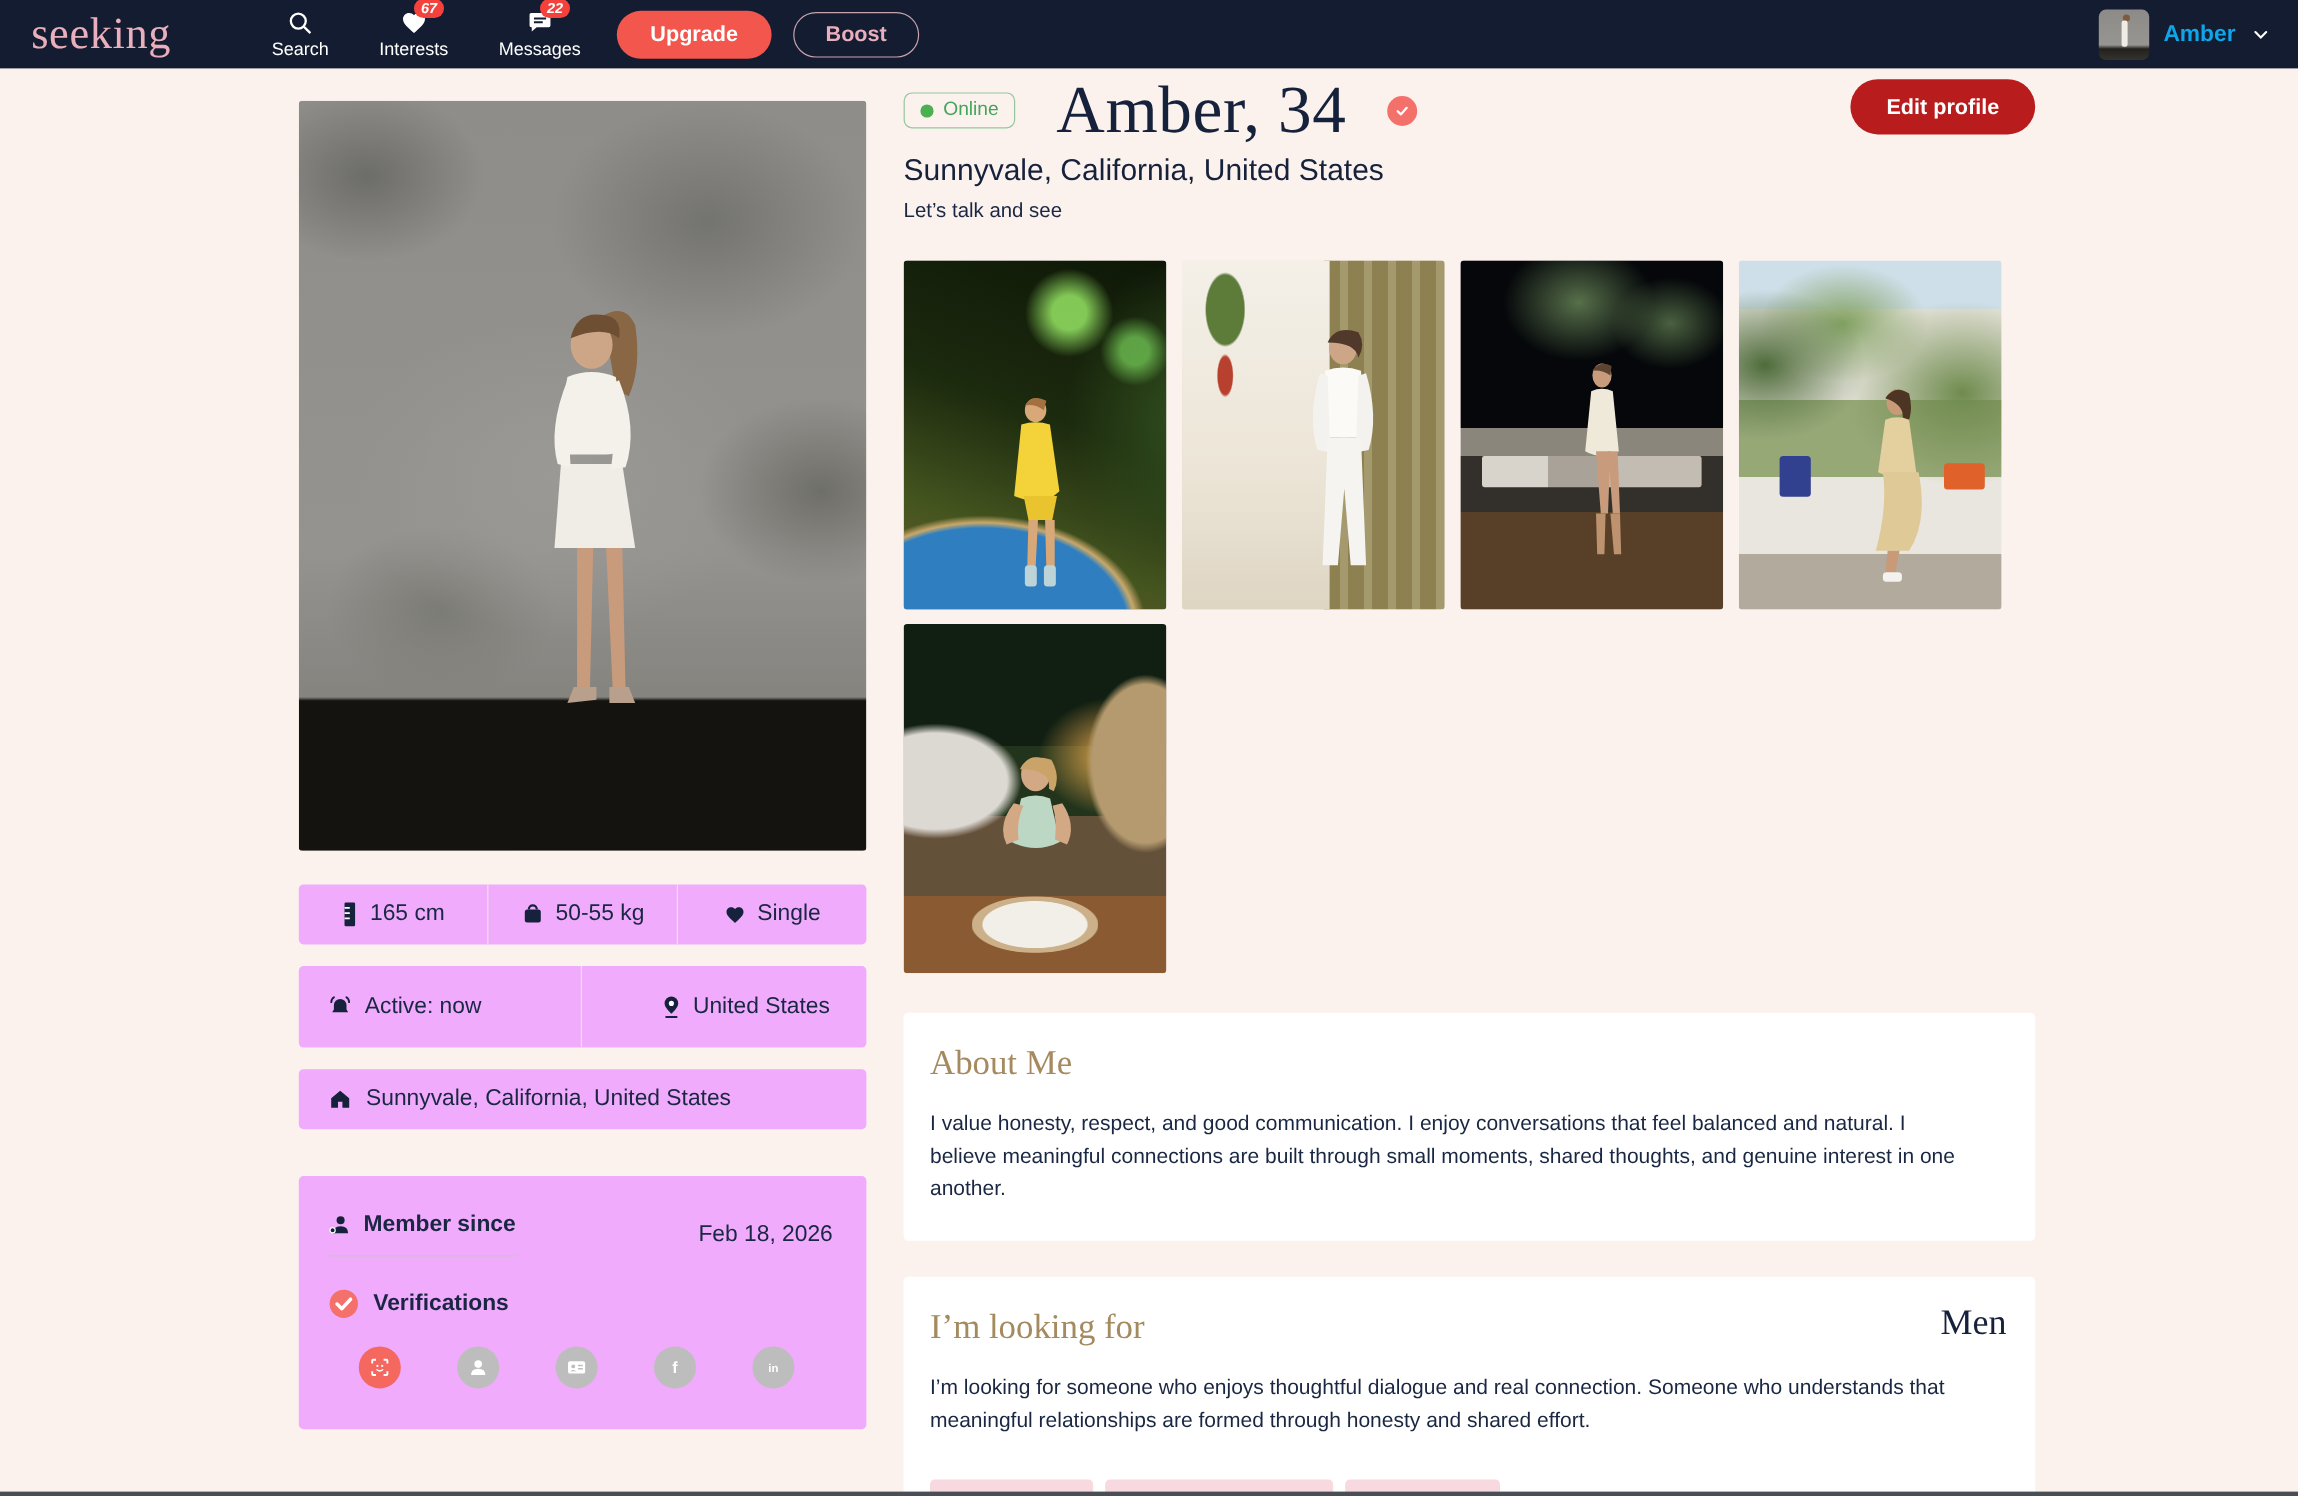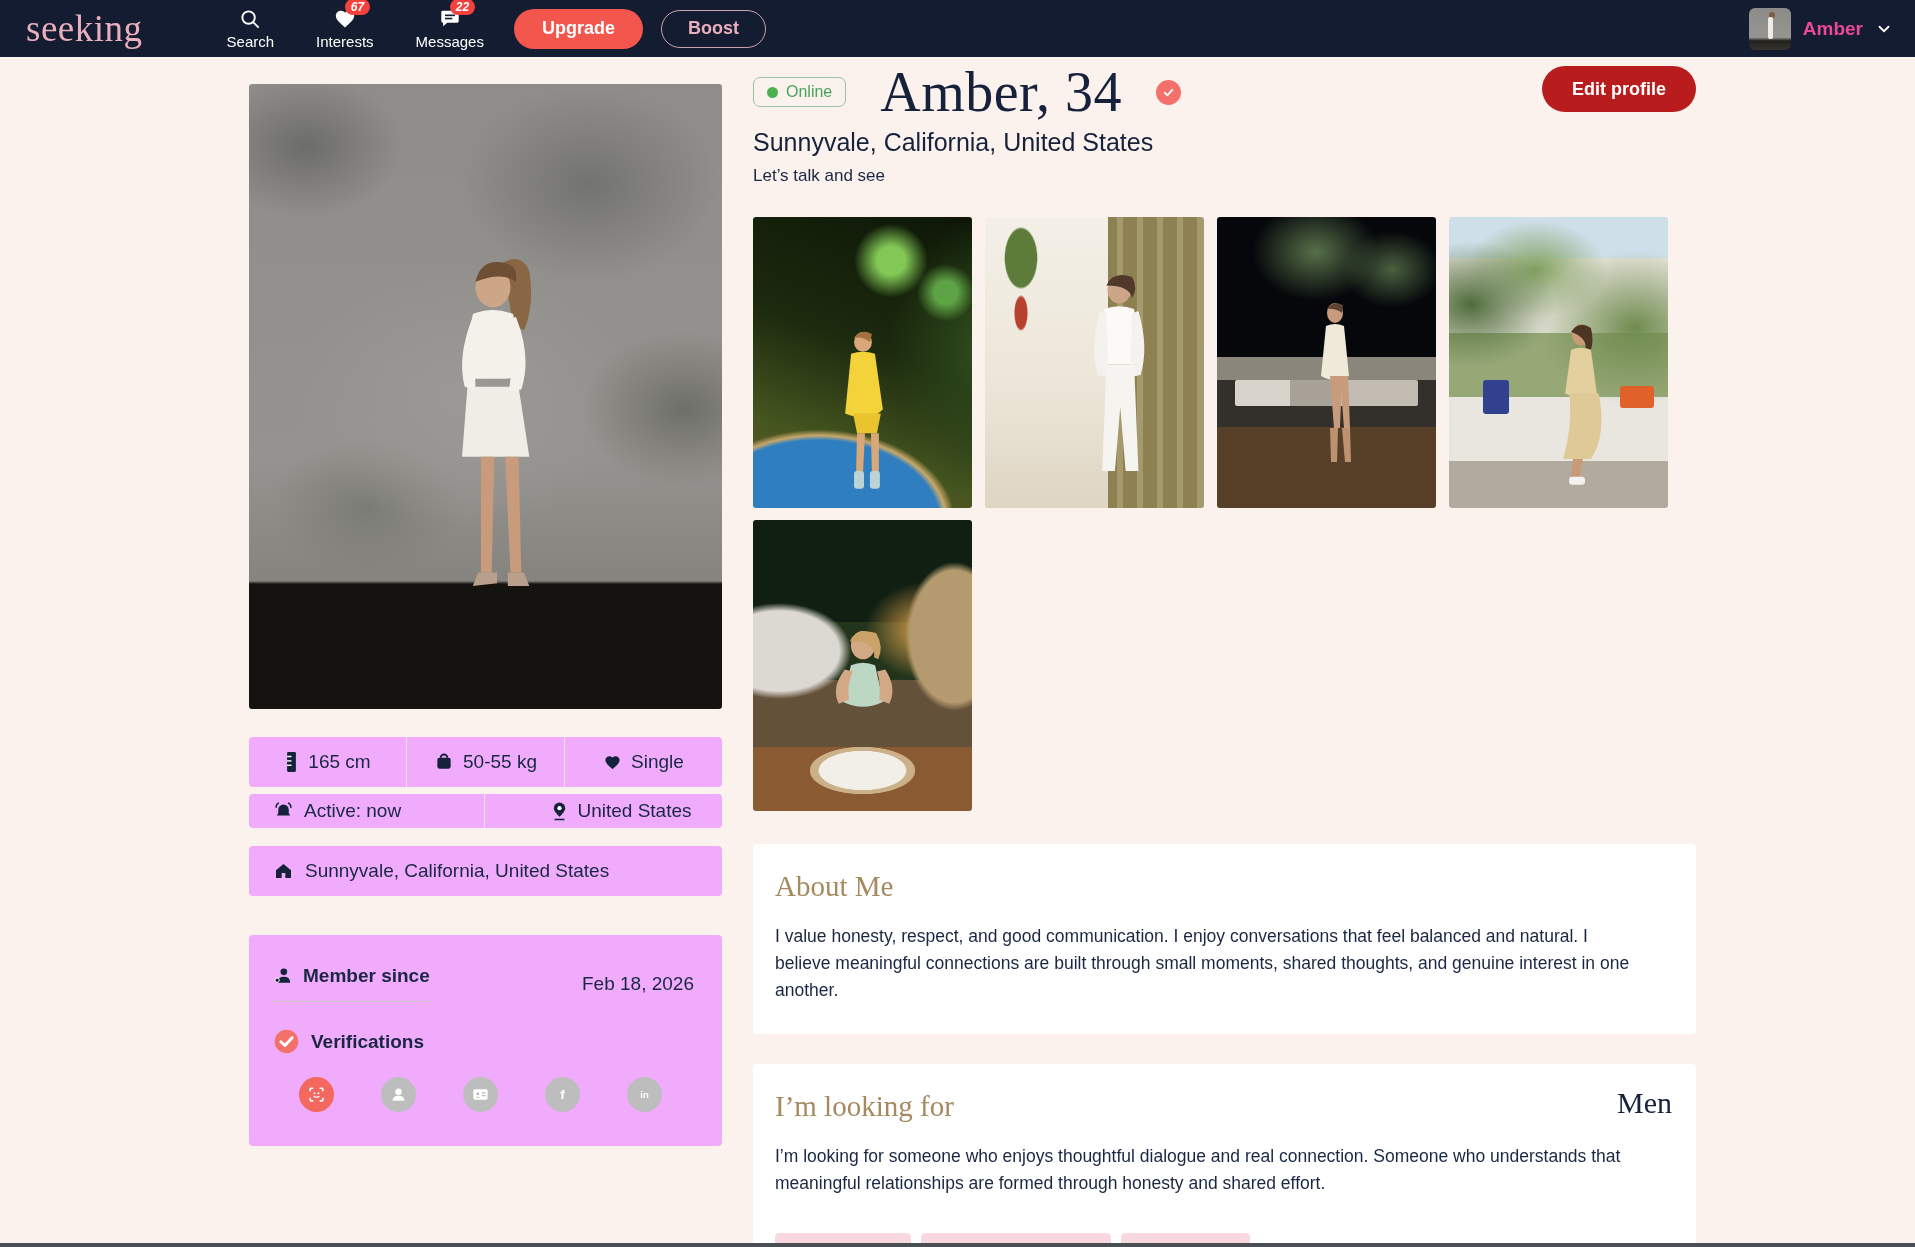--- a/index.html
+++ b/index.html
@@ -22,21 +22,21 @@
                  padding:0 28px; font-size:18px; font-weight:bold; cursor:pointer;
                  font-family:"Liberation Sans",sans-serif; }
   .btn-boost { background:transparent; color:#E9AFBC; border:1.5px solid #caa3ad; border-radius:22px;
                height:38px; padding:0 26px; font-size:18px; font-weight:bold; cursor:pointer;
                font-family:"Liberation Sans",sans-serif; }
   .userbox { position:absolute; right:22px; top:0; height:57px; display:flex; align-items:center; gap:12px; cursor:pointer; }
   .avatar { width:42px; height:42px; border-radius:6px; overflow:hidden; position:relative;
             background:linear-gradient(180deg,#8d8b87 0%,#979591 70%,#22211e 78%,#35332c 100%); }
   .avatar i { position:absolute; left:19px; top:9px; width:5px; height:22px; background:#efece6; border-radius:2px; }
   .avatar u { position:absolute; left:20px; top:4px; width:6px; height:6px; border-radius:50%; background:#7d5b3f; }
-  .username { color:#ec4899; font-size:19px; font-weight:bold; }
+  .username { color:#0ea5e9; font-size:19px; font-weight:bold; }
 
   
   .left-col { position:absolute; left:249px; top:84px; width:473px; }
   .main-photo { width:473px; height:625px; border-radius:3px; position:relative; overflow:hidden;
      background:
       radial-gradient(ellipse 150px 110px at 12% 10%, #6c6c68 0%, rgba(108,108,104,0) 65%),
       radial-gradient(ellipse 200px 150px at 72% 16%, #737370 0%, rgba(115,115,112,0) 65%),
       radial-gradient(ellipse 170px 130px at 92% 52%, #6f6f69 0%, rgba(111,111,105,0) 60%),
       radial-gradient(ellipse 240px 190px at 45% 50%, #9b9995 0%, rgba(155,153,149,0) 70%),
       radial-gradient(ellipse 160px 120px at 25% 68%, #7c7c76 0%, rgba(124,124,118,0) 60%),
@@ -48,21 +48,21 @@
        linear-gradient(180deg, #cabе90 0 2px, rgba(0,0,0,0) 2px 55%, #8a815c 55% 57%, rgba(0,0,0,0) 57%),
        linear-gradient(180deg, #d3c998 0 3px, #17160f 3px); }
   .fig { position:absolute; }
 
   
   .card { background:#f0abfc; border-radius:4px; }
   .stats-card { margin-top:28px; height:50px; display:flex; align-items:stretch; }
   .stat-seg { flex:1; display:flex; align-items:center; justify-content:center; gap:9px;
               font-size:19px; color:#1A2742; }
   .stat-seg + .stat-seg { border-left:1px solid #e8e4e1; }
-  .row2-card { margin-top:7px; height:34px; display:flex; }
+  .row2-card { margin-top:18px; height:68px; display:flex; }
   .seg-left { flex:1.05; display:flex; align-items:center; gap:10px; padding-left:24px; font-size:19px; }
   .seg-right { flex:1; display:flex; align-items:center; gap:9px; justify-content:center; font-size:19px;
                border-left:1px solid #e8e4e1;padding-left:36px; }
   .row3-card { margin-top:18px; height:50px; display:flex; align-items:center; gap:11px;
                padding-left:24px; font-size:19px; }
   .member-card { margin-top:39px; padding:30px 28px 34px 24px; }
   .member-row { display:flex; align-items:center; font-size:19px; }
   .member-label { font-weight:bold; display:flex; align-items:center; gap:10px;
                   border-bottom:1px solid #c9c5c2; padding-bottom:14px; }
   .member-date { margin-left:auto; font-size:19px; }

